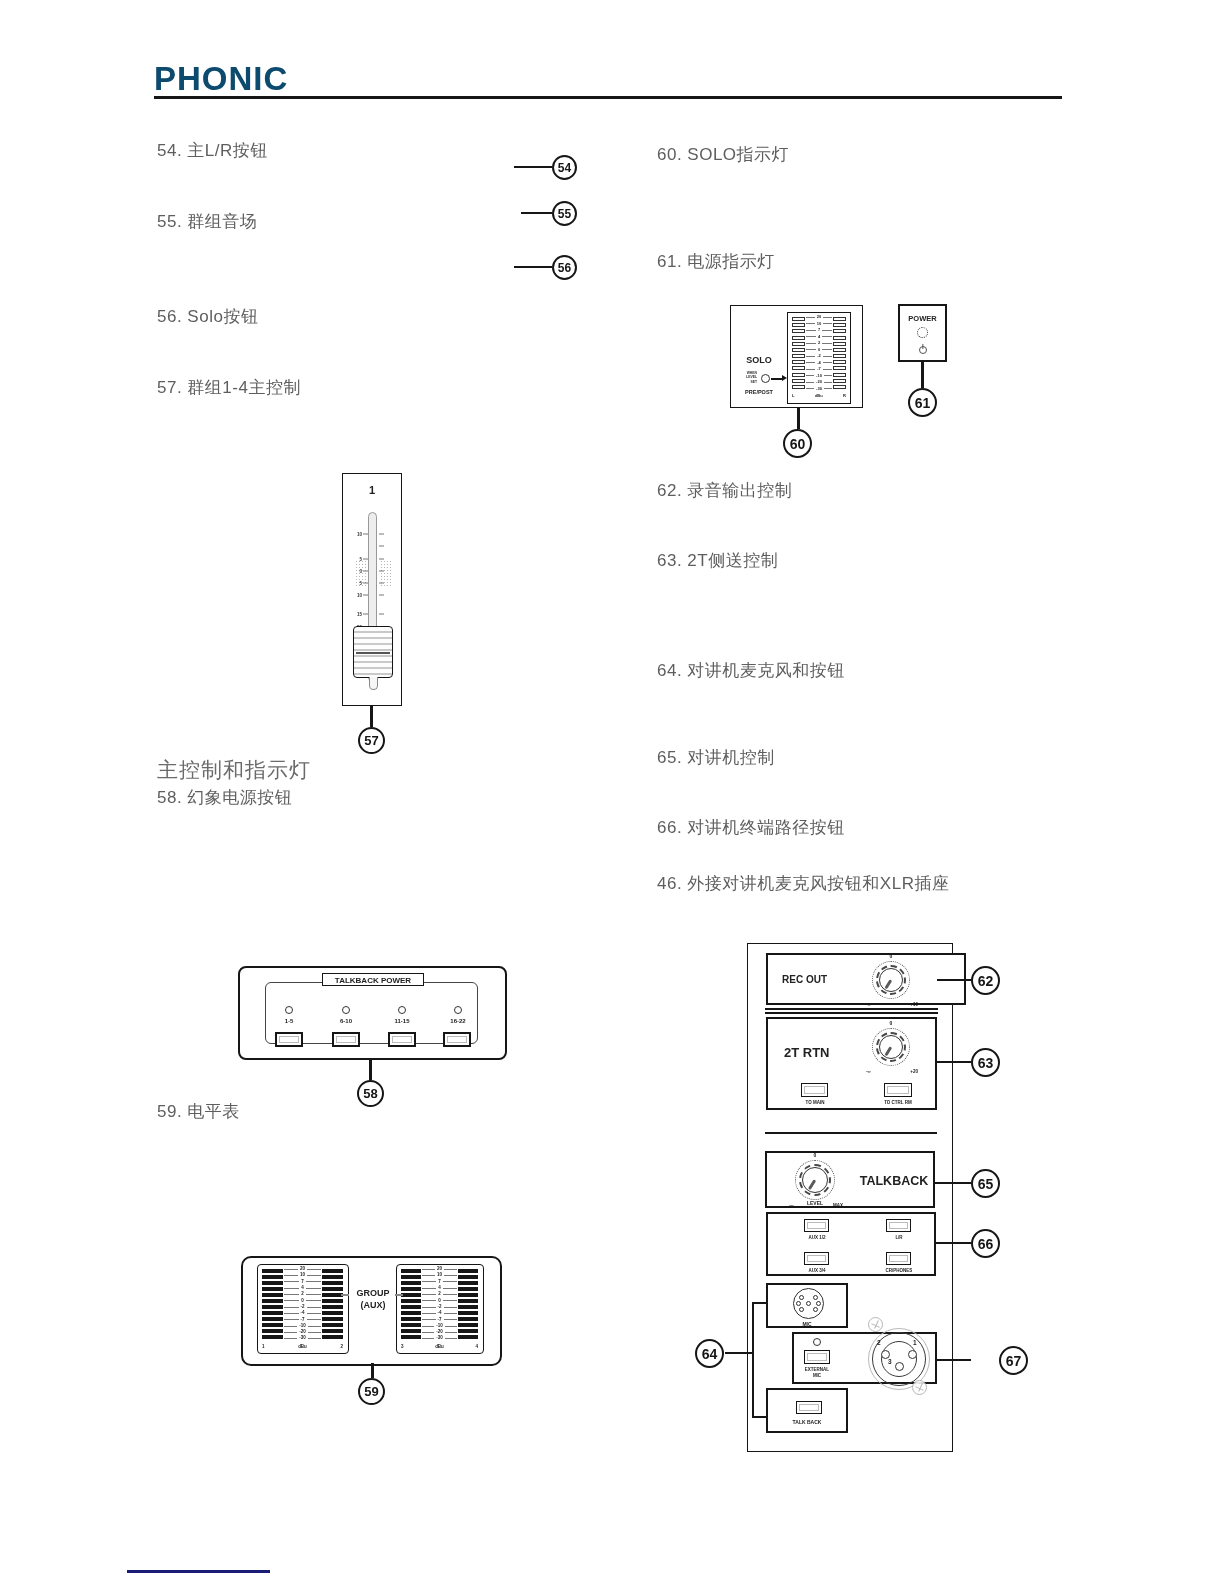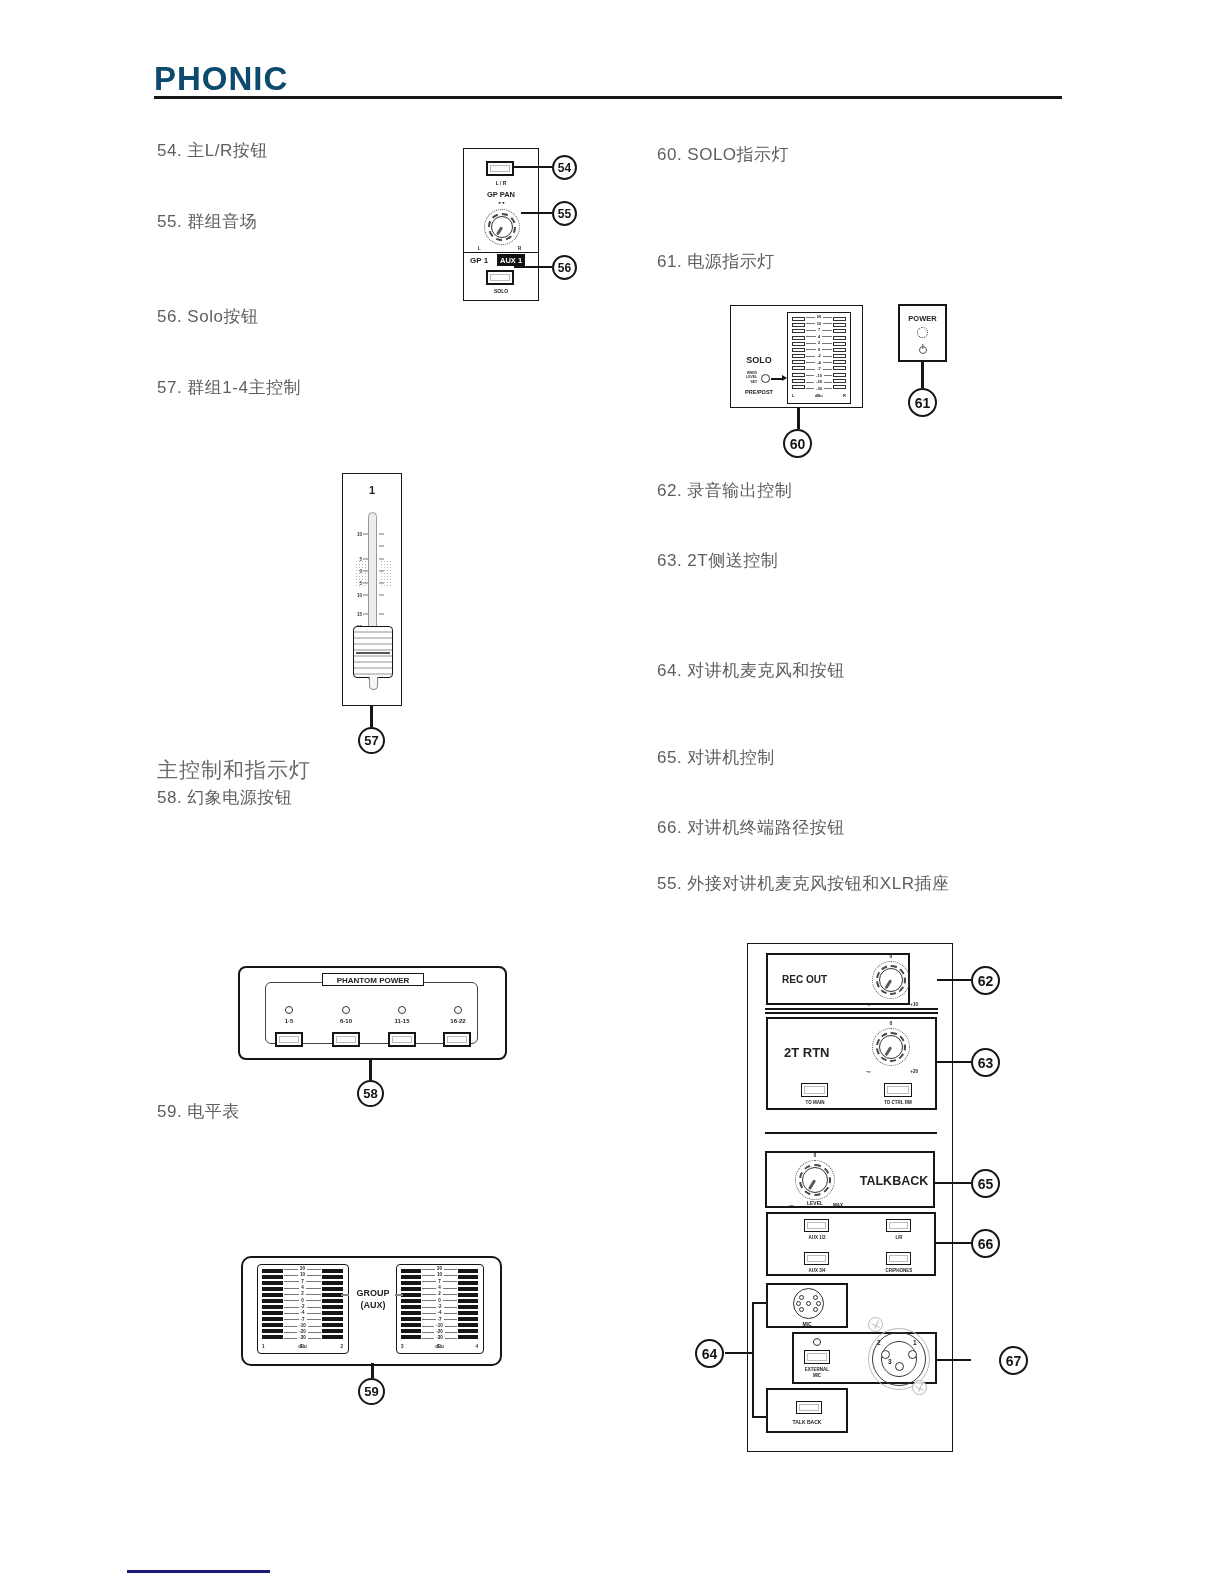--- a/index.html
+++ b/index.html
@@ -92,42 +92,22 @@
   <div class="t item" style="left:157px; top:786px;">58. 幻象电源按钮</div>
   <div class="t item" style="left:157px; top:1100px;">59. 电平表</div>
 
   <div class="t item" style="left:657px; top:143px;">60. SOLO指示灯</div>
   <div class="t item" style="left:657px; top:250px;">61. 电源指示灯</div>
   <div class="t item" style="left:657px; top:479px;">62. 录音输出控制</div>
   <div class="t item" style="left:657px; top:549px;">63. 2T侧送控制</div>
   <div class="t item" style="left:657px; top:659px;">64. 对讲机麦克风和按钮</div>
   <div class="t item" style="left:657px; top:746px;">65. 对讲机控制</div>
   <div class="t item" style="left:657px; top:816px;">66. 对讲机终端路径按钮</div>
-  <div class="t item" style="left:657px; top:872px;">55. 外接对讲机麦克风按钮和XLR插座</div>
-
-  <div class="box" style="left:463px; top:148px; width:76px; height:153px;">
-    <div class="btn" style="left:22px; top:12px; width:28px; height:15px;"></div>
-    <div class="lbl" style="left:0; top:31px; width:100%; font-size:5px;">L / R</div>
-    <div class="lbl" style="left:0; top:41px; width:100%; font-size:7.5px;">GP PAN</div>
-    <div class="lbl" style="left:0; top:51px; width:100%; font-size:4px; letter-spacing:-1px;">►◄</div>
-    <div class="knob" style="left:20px; top:60px; width:36px; height:36px;">
-      <div class="ticks"></div>
-      <div class="teeth"></div>
-      <div class="face">
-          <div class="ptr"></div>
-        </div>
-    </div>
-    <div class="lbl" style="left:14px; top:97px; font-size:4.5px;">L</div>
-    <div class="lbl" style="left:54px; top:97px; font-size:4.5px;">R</div>
-    <div class="line" style="left:0; top:103px; width:100%; height:1.2px;"></div>
-    <div class="lbl" style="left:6px; top:107px; font-size:8px;">GP 1</div>
-    <div class="badge" style="left:33px; top:105px;">AUX 1</div>
-    <div class="btn" style="left:22px; top:121px; width:28px; height:15px;"></div>
-    <div class="lbl" style="left:0; top:139px; width:100%; font-size:5px;">SOLO</div>
-  </div>
+  <div class="t item" style="left:657px; top:872px;">46. 外接对讲机麦克风按钮和XLR插座</div>
+
   <div class="line" style="left:514px; top:166px; width:38px; height:2px;"></div>
   <div class="line" style="left:521px; top:212px; width:31px; height:2px;"></div>
   <div class="line" style="left:514px; top:266px; width:38px; height:2px;"></div>
   <div class="callout c25" style="left:552px; top:155px;">54</div>
   <div class="callout c25" style="left:552px; top:201px;">55</div>
   <div class="callout c25" style="left:552px; top:255px;">56</div>
 
   <div class="box" style="left:342px; top:473px; width:60px; height:233px;">
     <div class="lbl" style="left:0; top:10px; width:100%; font-size:11px;">1</div>
     <div style="position:absolute; left:25px; top:38px; width:9px; height:170px; border:1px solid #999; border-radius:5px; background:#ededed;"></div>
@@ -177,21 +157,21 @@
                 background:repeating-linear-gradient(180deg,#fdfdfd 0 4px,#c9c9c9 4px 6px);">
       <div style="position:absolute; left:2px; right:2px; top:50%; height:2px; background:#555;"></div>
     </div>
     <div style="position:absolute; left:26px; top:203px; width:9px; height:13px; border:1px solid #888; border-top:none; border-radius:0 0 5px 5px; background:#f6f6f6;"></div>
   </div>
   <div class="line" style="left:370px; top:706px; width:2.5px; height:21px;"></div>
   <div class="callout c27" style="left:358px; top:727px;">57</div>
 
   <div class="box b2 rd8" style="left:238px; top:966px; width:269px; height:94px;">
     <div style="position:absolute; left:25px; top:14px; width:213px; height:62px; border:1.2px solid #444; border-radius:6px;"></div>
-    <div class="lbl" style="left:82px; top:5px; width:102px; height:13px; line-height:13px; font-size:8px; background:#fff; border:1.5px solid #161616;">PHANTOM  POWER</div>
+    <div class="lbl" style="left:82px; top:5px; width:102px; height:13px; line-height:13px; font-size:8px; background:#fff; border:1.5px solid #161616;">TALKBACK  POWER</div>
     <div class="led" style="left:45px;  top:38px; width:8px; height:8px;"></div>
     <div class="led" style="left:102px; top:38px; width:8px; height:8px;"></div>
     <div class="led" style="left:158px; top:38px; width:8px; height:8px;"></div>
     <div class="led" style="left:214px; top:38px; width:8px; height:8px;"></div>
     <div class="lbl" style="left:34px;  top:50px; width:30px; font-size:6px;">1-5</div>
     <div class="lbl" style="left:91px;  top:50px; width:30px; font-size:6px;">6-10</div>
     <div class="lbl" style="left:147px; top:50px; width:30px; font-size:6px;">11-15</div>
     <div class="lbl" style="left:203px; top:50px; width:30px; font-size:6px;">16-22</div>
     <div class="btn" style="left:35px;  top:64px; width:28px; height:15px;"></div>
     <div class="btn" style="left:92px;  top:64px; width:28px; height:15px;"></div>
@@ -375,21 +355,21 @@
   <div class="box b2" style="left:898px; top:304px; width:49px; height:58px;">
     <div class="lbl" style="left:0; top:8px; width:100%; font-size:7.5px;">POWER</div>
     <div class="led" style="left:17px; top:21px; width:11px; height:11px; border-style:dotted;"></div>
     <div class="pwr-sym" style="left:18.5px; top:40px;"></div>
   </div>
   <div class="line" style="left:921px; top:362px; width:2.5px; height:26px;"></div>
   <div class="callout c29" style="left:908px; top:388px;">61</div>
 
   <div class="box" style="left:747px; top:943px; width:206px; height:509px;"></div>
 
-  <div class="box b2" style="left:766px; top:953px; width:144px; height:52px;">
+  <div class="box b2" style="left:766px; top:953px; width:200px; height:52px;">
     <div class="lbl" style="left:14px; top:19px; font-size:10px;">REC OUT</div>
     <div class="knob" style="left:104px; top:6px; width:38px; height:38px;">
       <div class="ticks"></div>
         <div class="teeth"></div>
         <div class="face">
           <div class="ptr"></div>
         </div>
       <div class="k-top">0</div>
       <div class="k-bl">-∞</div>
       <div class="k-br">+10</div>

